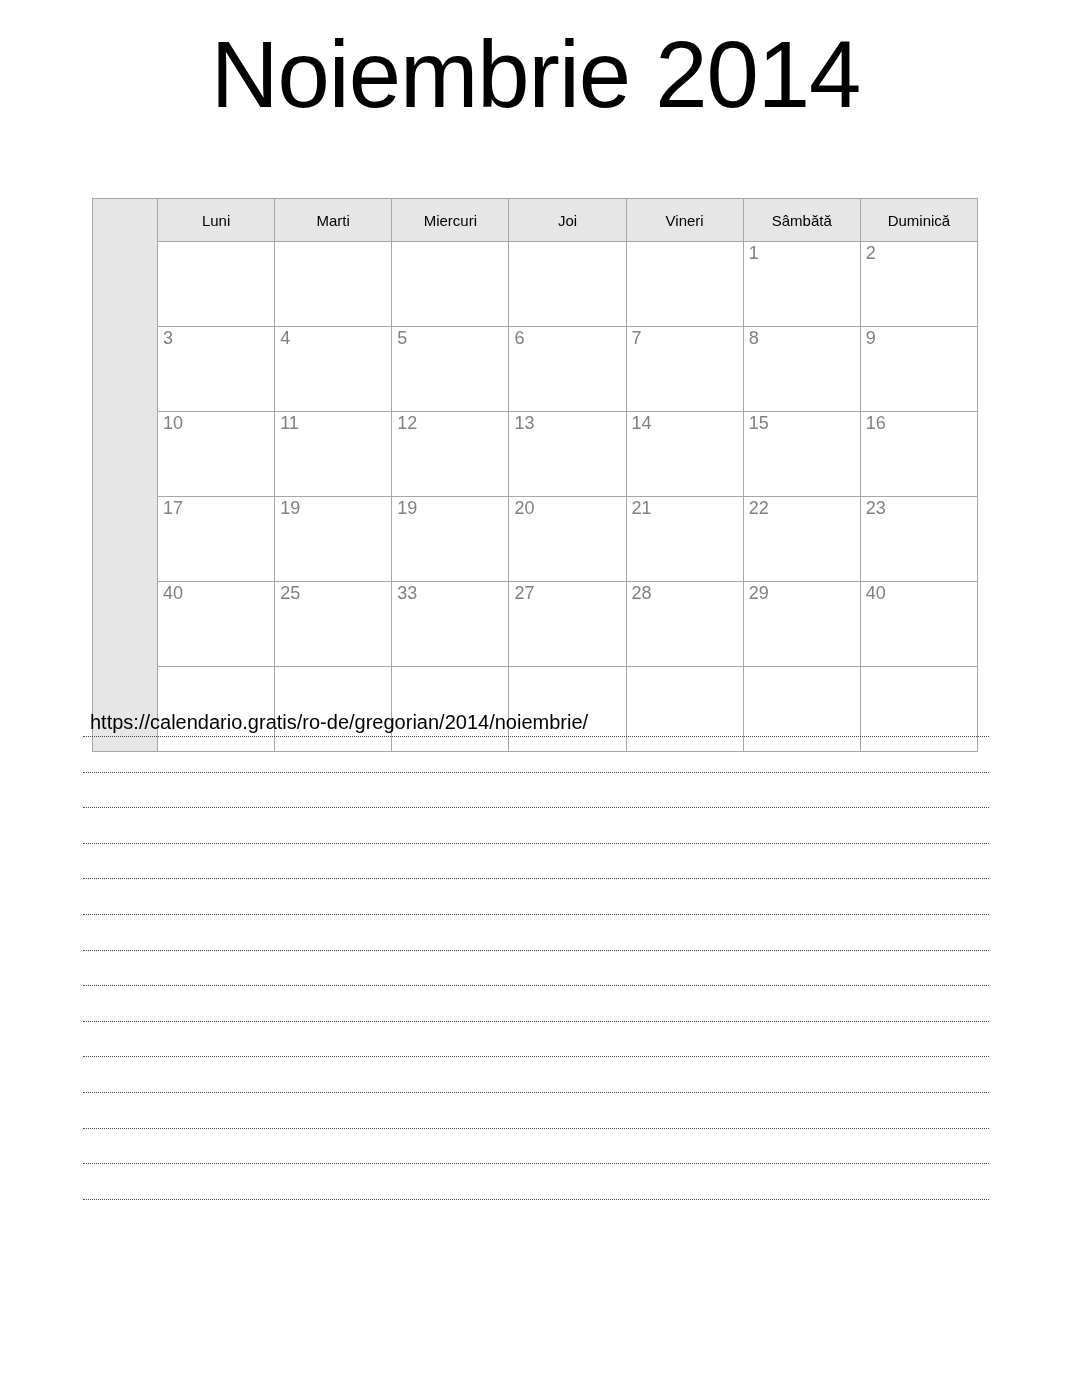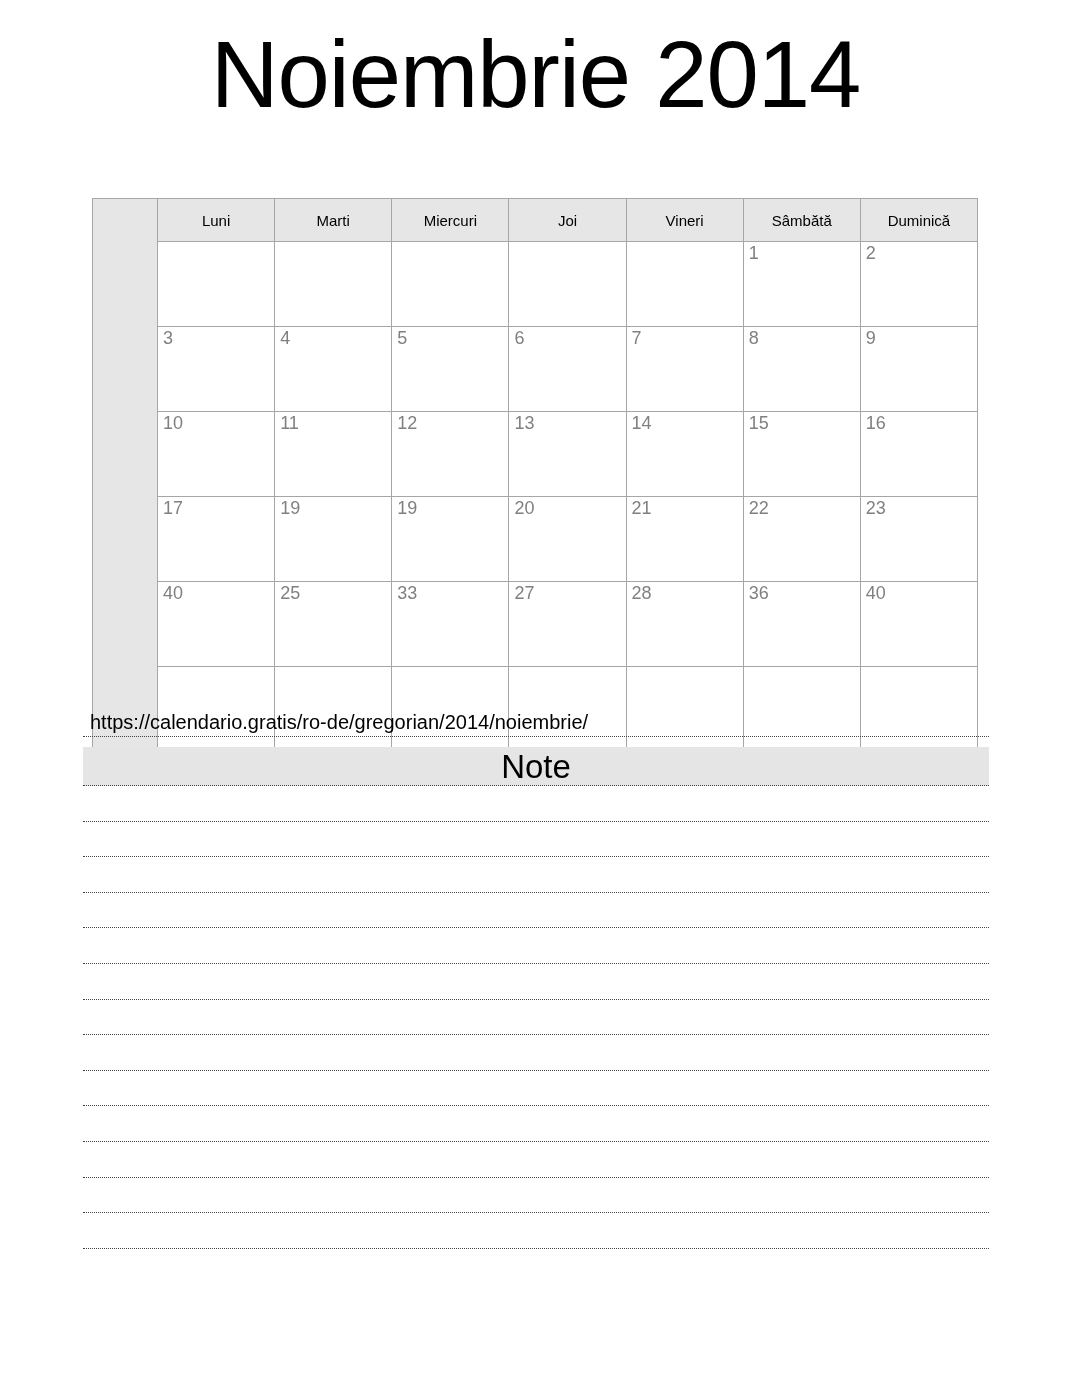--- a/index.html
+++ b/index.html
@@ -170,42 +170,39 @@
           <td>21</td>
           <td>22</td>
           <td>23</td>
         </tr>
         <tr>
           <td>40</td>
           <td>25</td>
           <td>33</td>
           <td>27</td>
           <td>28</td>
-          <td>36</td>
+          <td>29</td>
           <td>40</td>
         </tr>
         <tr>
           <td></td>
           <td></td>
           <td></td>
           <td></td>
           <td></td>
           <td></td>
           <td></td>
         </tr>
       </tbody>
   </table>
 
   <div class="url">https://calendario.gratis/ro-de/gregorian/2014/noiembrie/</div>
 
   <div class="notes">
     <div class="notes-topline"></div>
-    <div class="notes-header">
-      <span>Note</span>
-    </div>
     <div id="notes-lines">
         <div class="note-line"></div>
         <div class="note-line"></div>
         <div class="note-line"></div>
         <div class="note-line"></div>
         <div class="note-line"></div>
         <div class="note-line"></div>
         <div class="note-line"></div>
         <div class="note-line"></div>
         <div class="note-line"></div>

